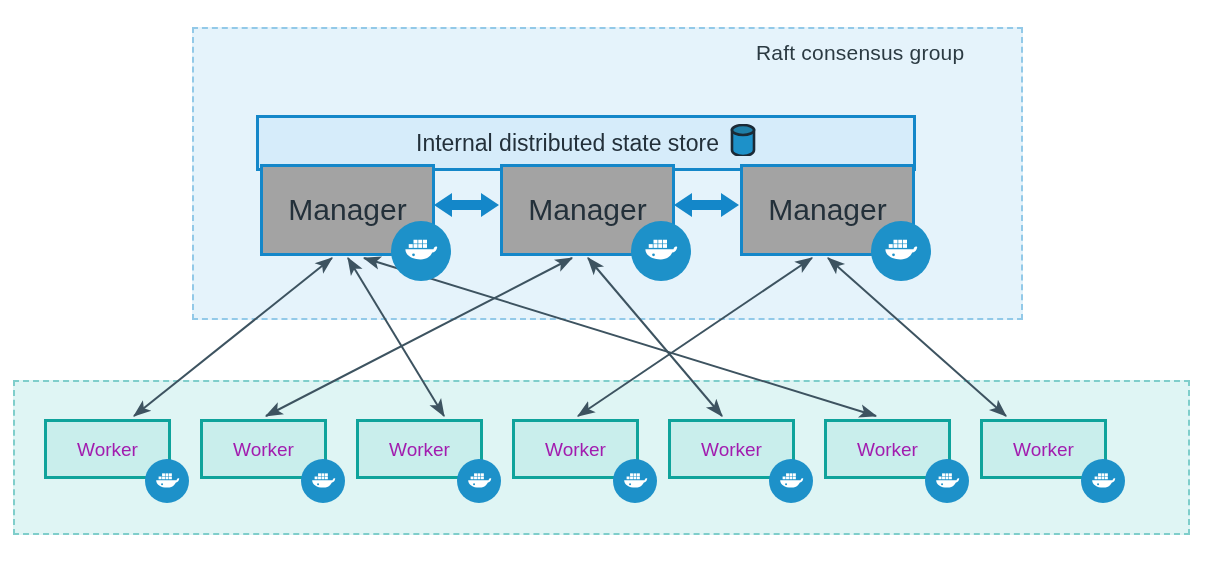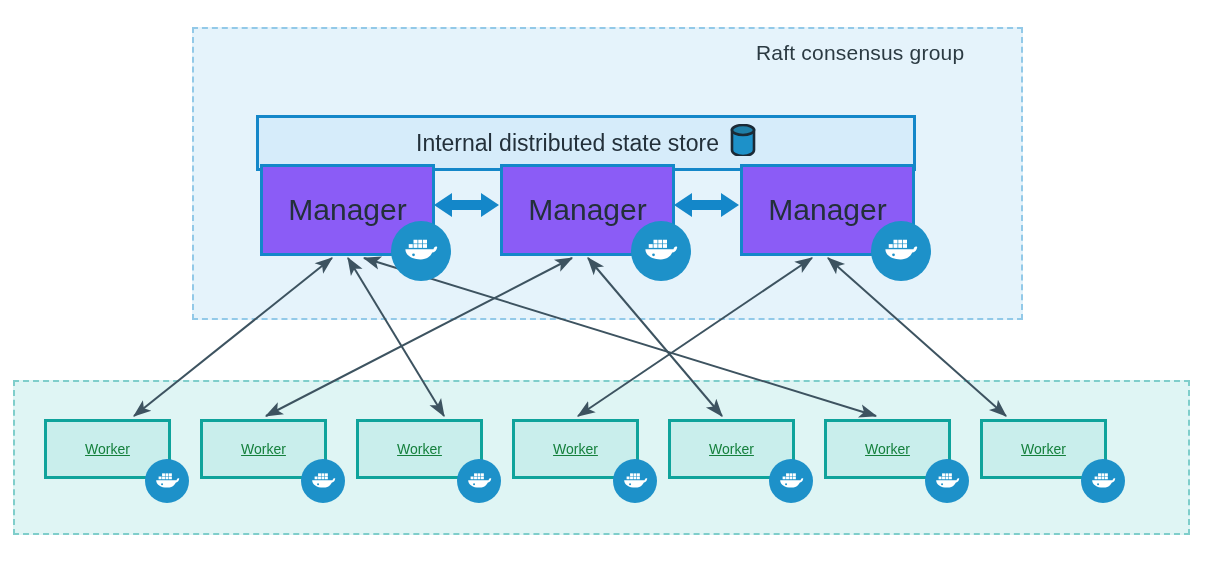--- a/index.html
+++ b/index.html
@@ -91,40 +91,39 @@
     font-size: 23px;
     color: #23303a;
     display: flex;
     align-items: center;
     gap: 11px;
   }
   .box-manager {
     width: 175px;
     height: 92px;
     top: 164px;
-    background: #8b5cf6;
+    background: #a3a3a3;
     border: 3px solid #1487c9;
   }
   .box-manager .box-text {
     font-size: 30px;
     color: #23303a;
     line-height: 1;
   }
   .box-worker {
     width: 127px;
     height: 60px;
     top: 419px;
     background: #c9eeec;
     border: 3px solid #0fa39b;
   }
   .box-worker .box-text {
-    font-size: 14px;
-    color: #15803d;
+    font-size: 19px;
+    color: #a21caf;
     line-height: 1;
-    text-decoration: underline;
   }
 
   
   .docker-badge {
     position: absolute;
     border-radius: 50%;
     background: #1d91c9;
     display: flex;
     align-items: center;
     justify-content: center;

